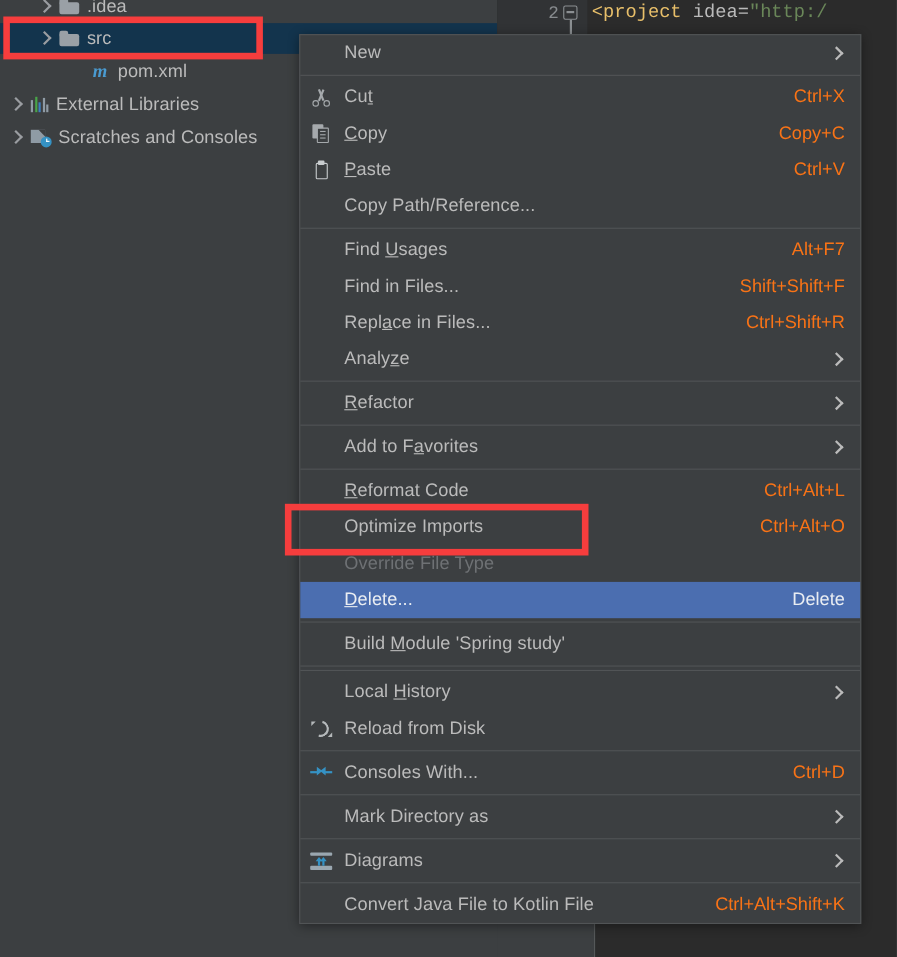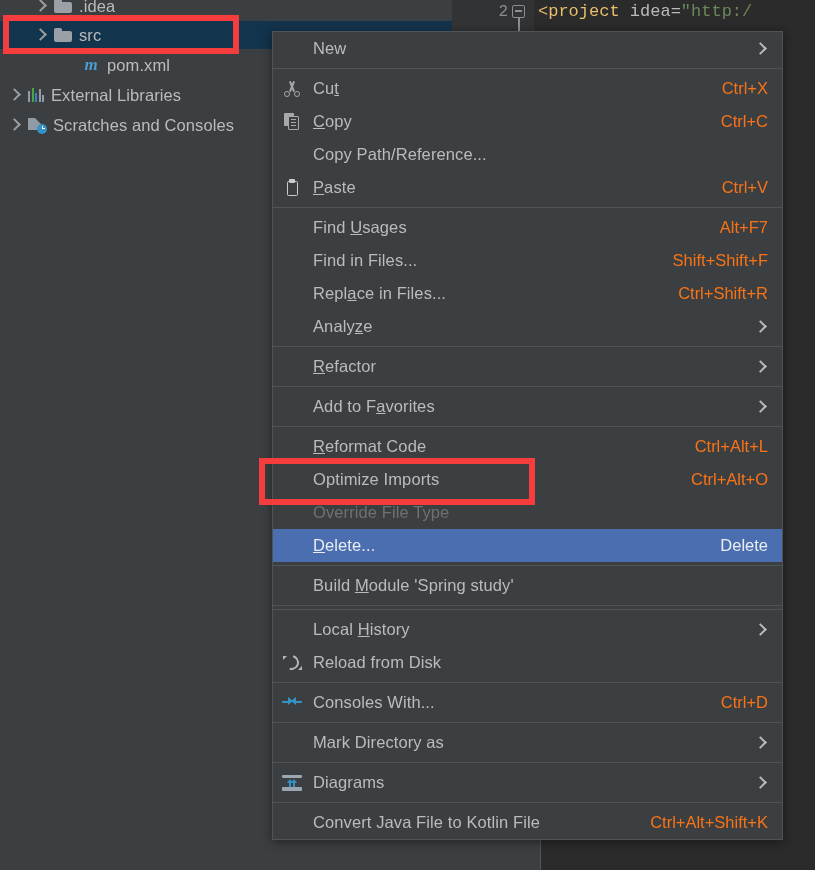--- a/index.html
+++ b/index.html
@@ -262,35 +262,35 @@
         <span class="mi-key">Ctrl+X</span>
       </div>
       <div class="mi">
         <span class="mi-icon">
           <span class="i-copy">
             <span class="back"></span>
             <span class="front"></span>
           </span>
         </span>
         <span class="mi-label mn"><u>C</u>opy</span>
-        <span class="mi-key">Ctrl+C</span>
-      </div>
-      <div class="mi">
-        <span class="mi-icon"></span>
-        <span class="mi-label mn">Copy Path/Reference...</span>
+        <span class="mi-key">Copy+C</span>
       </div>
       <div class="mi">
         <span class="mi-icon">
           <span class="i-paste">
             <span class="clip"></span>
             <span class="body"></span>
           </span>
         </span>
         <span class="mi-label mn"><u>P</u>aste</span>
         <span class="mi-key">Ctrl+V</span>
+      </div>
+      <div class="mi">
+        <span class="mi-icon"></span>
+        <span class="mi-label mn">Copy Path/Reference...</span>
       </div>
       <div class="sep"></div>
       <div class="mi">
         <span class="mi-icon"></span>
         <span class="mi-label mn">Find <u>U</u>sages</span>
         <span class="mi-key">Alt+F7</span>
       </div>
       <div class="mi">
         <span class="mi-icon"></span>
         <span class="mi-label mn">Find in Files...</span>

